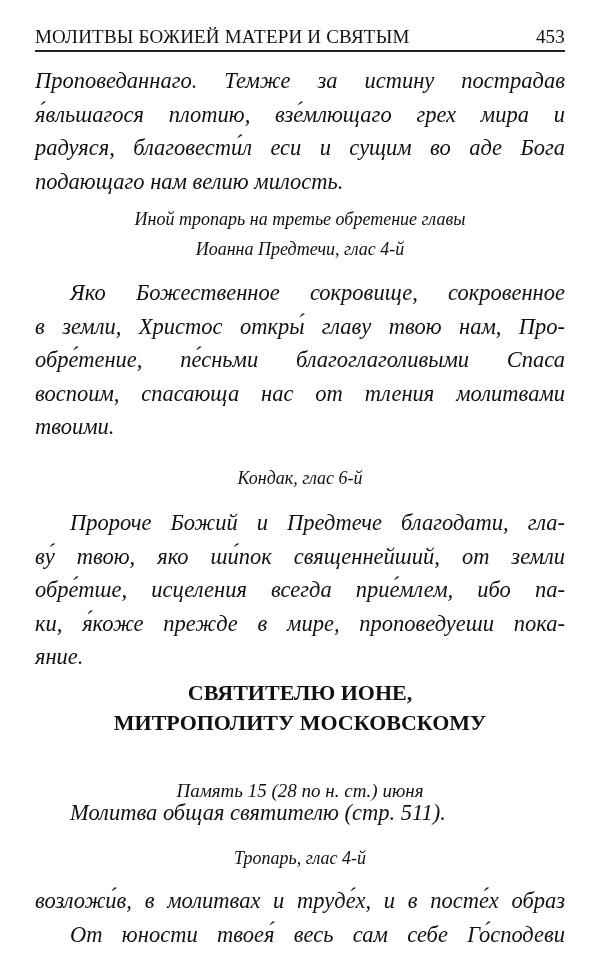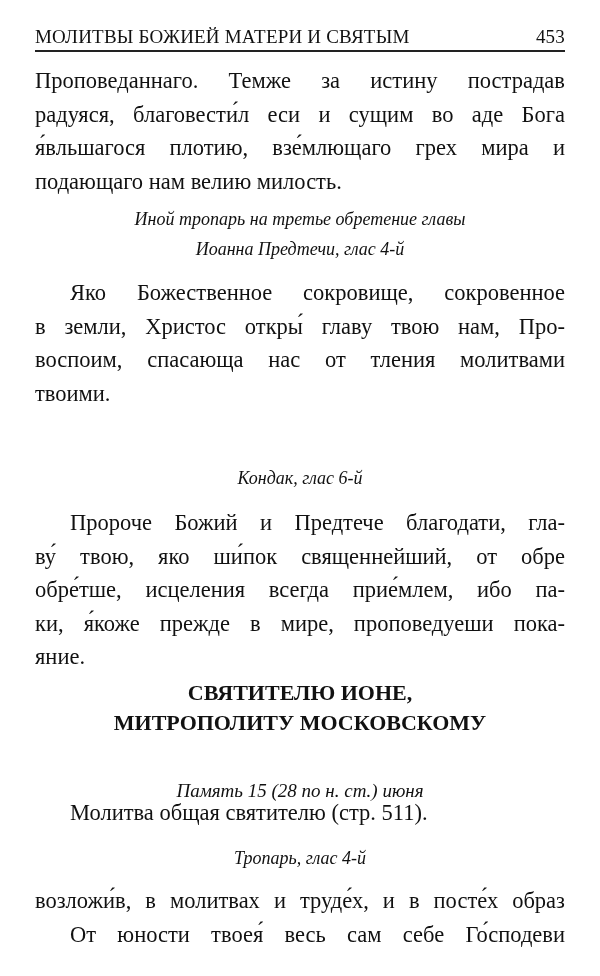--- a/index.html
+++ b/index.html
@@ -5,21 +5,21 @@
   html, body { margin: 0; padding: 0; background: #ffffff; }
   body { width: 600px; height: 976px; overflow: hidden; position: relative;
          font-family: "Liberation Serif", "DejaVu Serif", serif; color: #111; }
   .page { position: absolute; left: 35px; top: 0; width: 530px; }
   .running-head { position: absolute; top: 26px; left: 0; width: 530px; height: 24px;
                   display: flex; justify-content: space-between; align-items: flex-start;
                   font-size: 19px; letter-spacing: 0.2px; }
   .rule { position: absolute; top: 50px; left: 0; width: 530px; height: 2px; background: #222; }
   .para { position: absolute; left: 0; width: 530px; font-size: 22.5px; line-height: 33.5px;
           text-align: justify; }
-  .line { display: block; height: 33.5px; white-space: nowrap; text-align-last: justify; }
+  .line { display: block; height: 33.5px; white-space: nowrap; text-align-last: justify; font-style: italic; }
   .line.last { text-align-last: left; }
   .line.indent { padding-left: 35px; }
   .heading-it { position: absolute; left: 0; width: 530px; text-align: center;
                 font-style: italic; font-size: 18px; line-height: 30px; }
   .heading-bold { position: absolute; left: 0; width: 530px; text-align: center;
                   font-weight: bold; font-size: 22px; line-height: 30px; }
   .memory { position: absolute; left: 0; width: 530px; text-align: center; font-style: italic;
             font-size: 19px; line-height: 26px; }
 </style>
 </head>
@@ -28,44 +28,45 @@
 <div class="page">
 
   <div class="running-head">
     <span>МОЛИТВЫ БОЖИЕЙ МАТЕРИ И СВЯТЫМ</span>
     <span>453</span>
   </div>
   <div class="rule"></div>
 
   <div class="para" style="top:64px;">
     <span class="line">Проповеданнаго. Темже за истину пострадав</span>
+    <span class="line">я́вльшагося плотию, взе́млющаго грех мира и</span>
     <span class="line">радуяся, благовести́л еси и сущим во аде Бога</span>
-    <span class="line">я́вльшагося плотию, взе́млющаго грех мира и</span>
     <span class="line last">подающаго нам велию милость.</span>
   </div>
 
   <div class="heading-it" style="top:204px;">
     <div>Иной тропарь на третье обретение главы</div>
     <div>Иоанна Предтечи, глас 4-й</div>
   </div>
 
   <div class="para" style="top:276px;">
     <span class="line indent">Яко Божественное сокровище, сокровенное</span>
     <span class="line">в земли, Христос откры́ главу твою нам, Про-</span>
+    <span class="line">обре́тение, пе́сньми благоглаголивыми Спаса</span>
     <span class="line">воспоим, спасающа нас от тления молитвами</span>
     <span class="line last">твоими.</span>
   </div>
 
   <div class="heading-it" style="top:463px;">
     <div>Кондак, глас 6-й</div>
   </div>
 
   <div class="para" style="top:506px;">
     <span class="line indent">Пророче Божий и Предтече благодати, гла-</span>
-    <span class="line">ву́ твою, яко ши́пок священнейший, от обре</span>
+    <span class="line">ву́ твою, яко ши́пок священнейший, от земли</span>
     <span class="line">обре́тше, исцеления всегда прие́млем, ибо па-</span>
     <span class="line">ки, я́коже прежде в мире, проповедуеши пока-</span>
     <span class="line last">яние.</span>
   </div>
 
   <div class="heading-bold" style="top:678px;">
     <div>СВЯТИТЕЛЮ ИОНЕ,</div>
     <div>МИТРОПОЛИТУ МОСКОВСКОМУ</div>
   </div>
 

